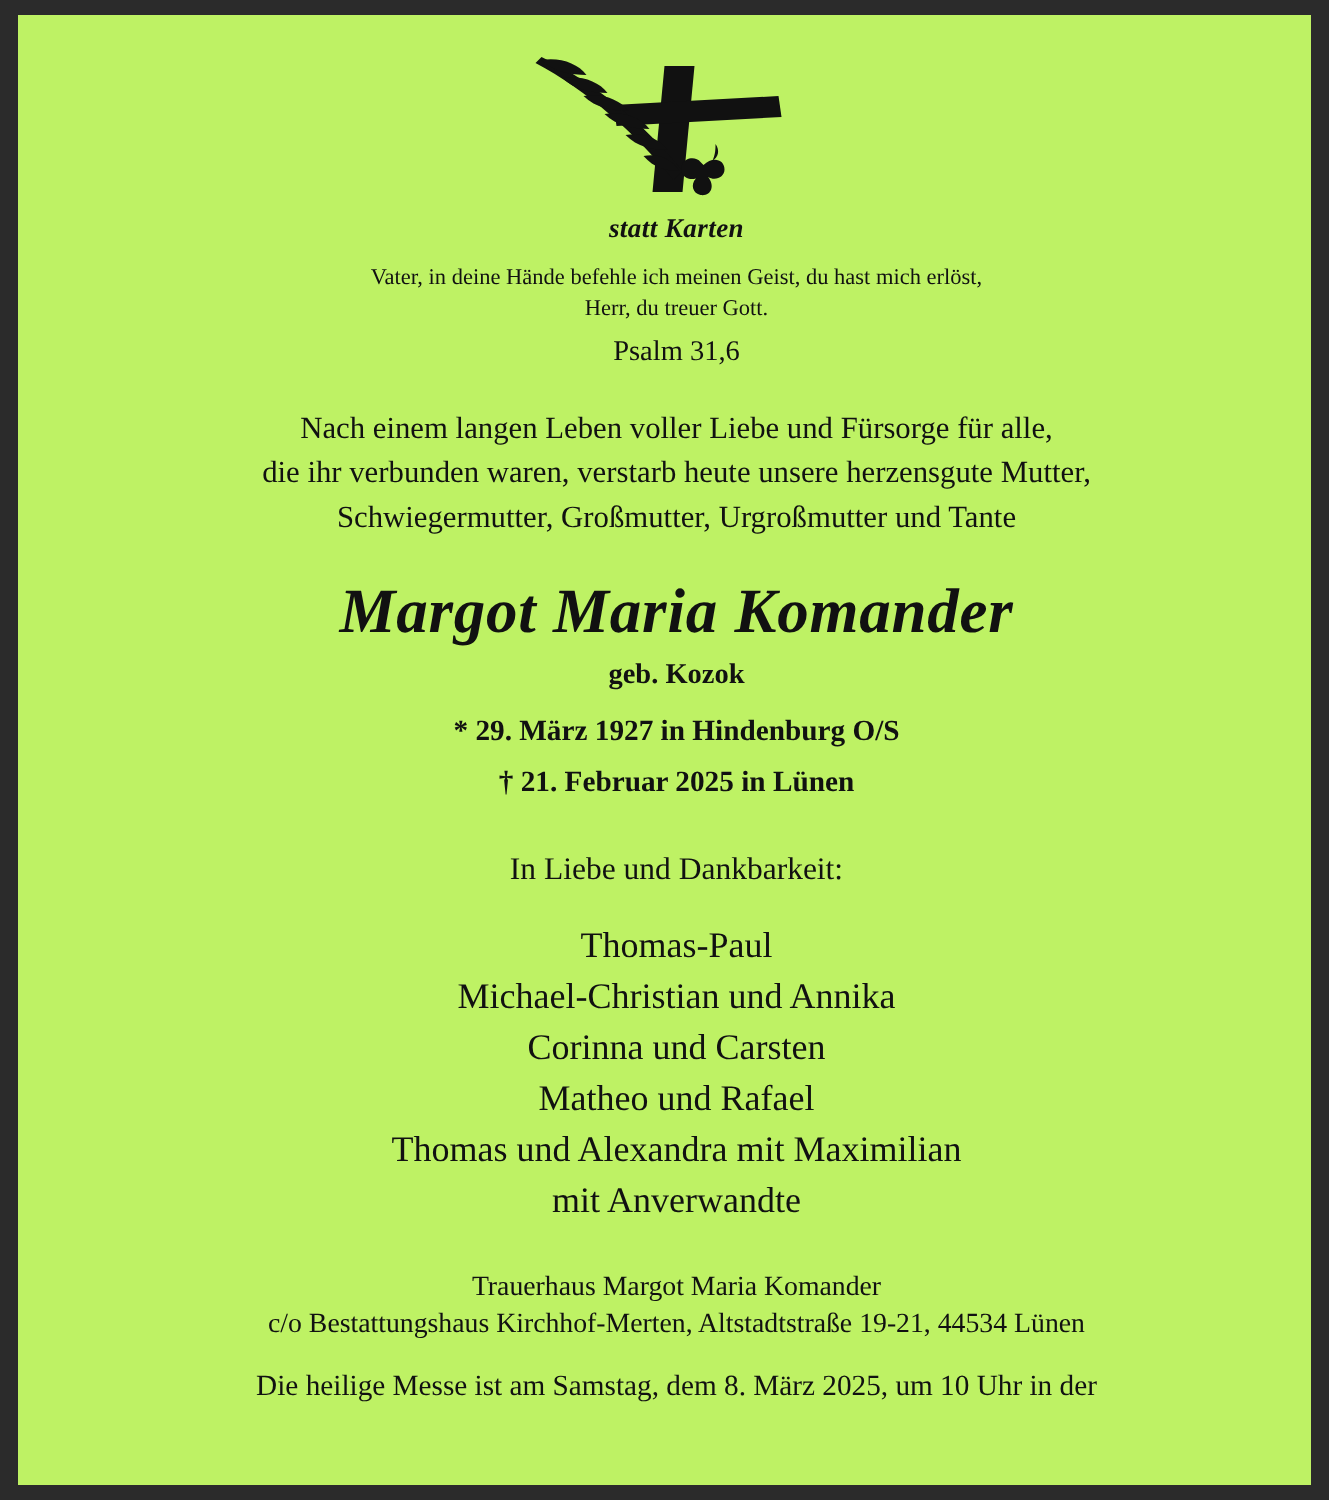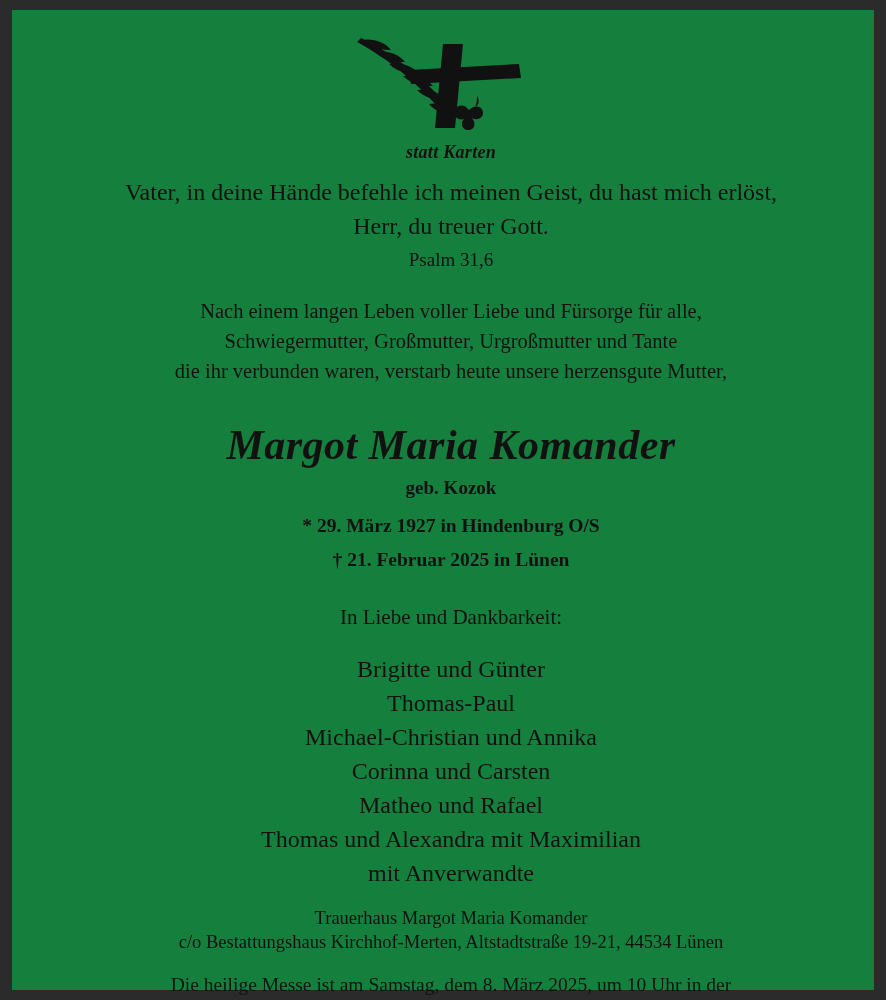--- a/index.html
+++ b/index.html
@@ -12,21 +12,21 @@
     height: 1000px;
     font-family: "Liberation Serif", serif;
     color: #111111;
   }
   .obituary-card {
     position: absolute;
     left: 12px;
     top: 10px;
     width: 862px;
     height: 980px;
-    background: #15803d;
+    background: #bef264;
     box-sizing: border-box;
     padding: 18px 24px 10px 40px;
     display: flex;
     flex-direction: column;
     align-items: center;
   }
   .symbol-wrap {
     width: 100%;
     display: flex;
     justify-content: center;
@@ -35,21 +35,21 @@
   }
   .statt-karten {
     font-style: italic;
     font-weight: bold;
     font-size: 18px;
     letter-spacing: 0.3px;
     margin-bottom: 12px;
   }
   .verse {
     text-align: center;
-    font-size: 24px;
+    font-size: 15px;
     line-height: 1.42;
   }
   .verse .line {
     display: block;
   }
   .psalm {
     font-size: 19px;
     margin-top: 6px;
   }
   .intro {
@@ -59,21 +59,21 @@
     margin-top: 26px;
   }
   .intro .line {
     display: block;
   }
   .deceased-name {
     font-size: 42px;
     font-style: italic;
     font-weight: bold;
     letter-spacing: 0.5px;
-    margin-top: 36px;
+    margin-top: 24px;
     text-align: center;
     line-height: 1.1;
   }
   .maiden-name {
     font-size: 19px;
     font-weight: bold;
     margin-top: 8px;
     text-align: center;
   }
   .date-line {
@@ -94,21 +94,21 @@
     margin-top: 22px;
     text-align: center;
     width: 100%;
   }
   .mourner {
     font-size: 24px;
     line-height: 1.42;
     display: block;
   }
   .house-block {
-    margin-top: 16px;
+    margin-top: 28px;
     text-align: center;
     font-size: 18.5px;
     line-height: 1.32;
   }
   .house-block .line {
     display: block;
   }
   .service-block {
     margin-top: 16px;
     text-align: center;
@@ -150,33 +150,32 @@
   <div class="statt-karten">statt Karten</div>
 
   <div class="verse">
     <span class="line">Vater, in deine Hände befehle ich meinen Geist, du hast mich erlöst,</span>
     <span class="line">Herr, du treuer Gott.</span>
   </div>
   <div class="psalm">Psalm 31,6</div>
 
   <div class="intro">
     <span class="line">Nach einem langen Leben voller Liebe und Fürsorge für alle,</span>
+    <span class="line">die ihr verbunden waren, verstarb heute unsere herzensgute Mutter,</span>
     <span class="line">Schwiegermutter, Großmutter, Urgroßmutter und Tante</span>
-    <span class="line">die ihr verbunden waren, verstarb heute unsere herzensgute Mutter,</span>
   </div>
 
   <div class="deceased-name">Margot Maria Komander</div>
   <div class="maiden-name">geb. Kozok</div>
   <div class="date-line birth">* 29. März 1927  in Hindenburg O/S</div>
   <div class="date-line death">† 21. Februar 2025   in Lünen</div>
 
   <div class="gratitude">In Liebe und Dankbarkeit:</div>
 
   <div class="mourners">
-    <span class="mourner">Brigitte und Günter</span>
     <span class="mourner">Thomas-Paul</span>
     <span class="mourner">Michael-Christian und Annika</span>
     <span class="mourner">Corinna und Carsten</span>
     <span class="mourner">Matheo und Rafael</span>
     <span class="mourner">Thomas und Alexandra mit Maximilian</span>
     <span class="mourner">mit Anverwandte</span>
   </div>
 
   <div class="house-block">
     <span class="line">Trauerhaus Margot Maria Komander</span>

